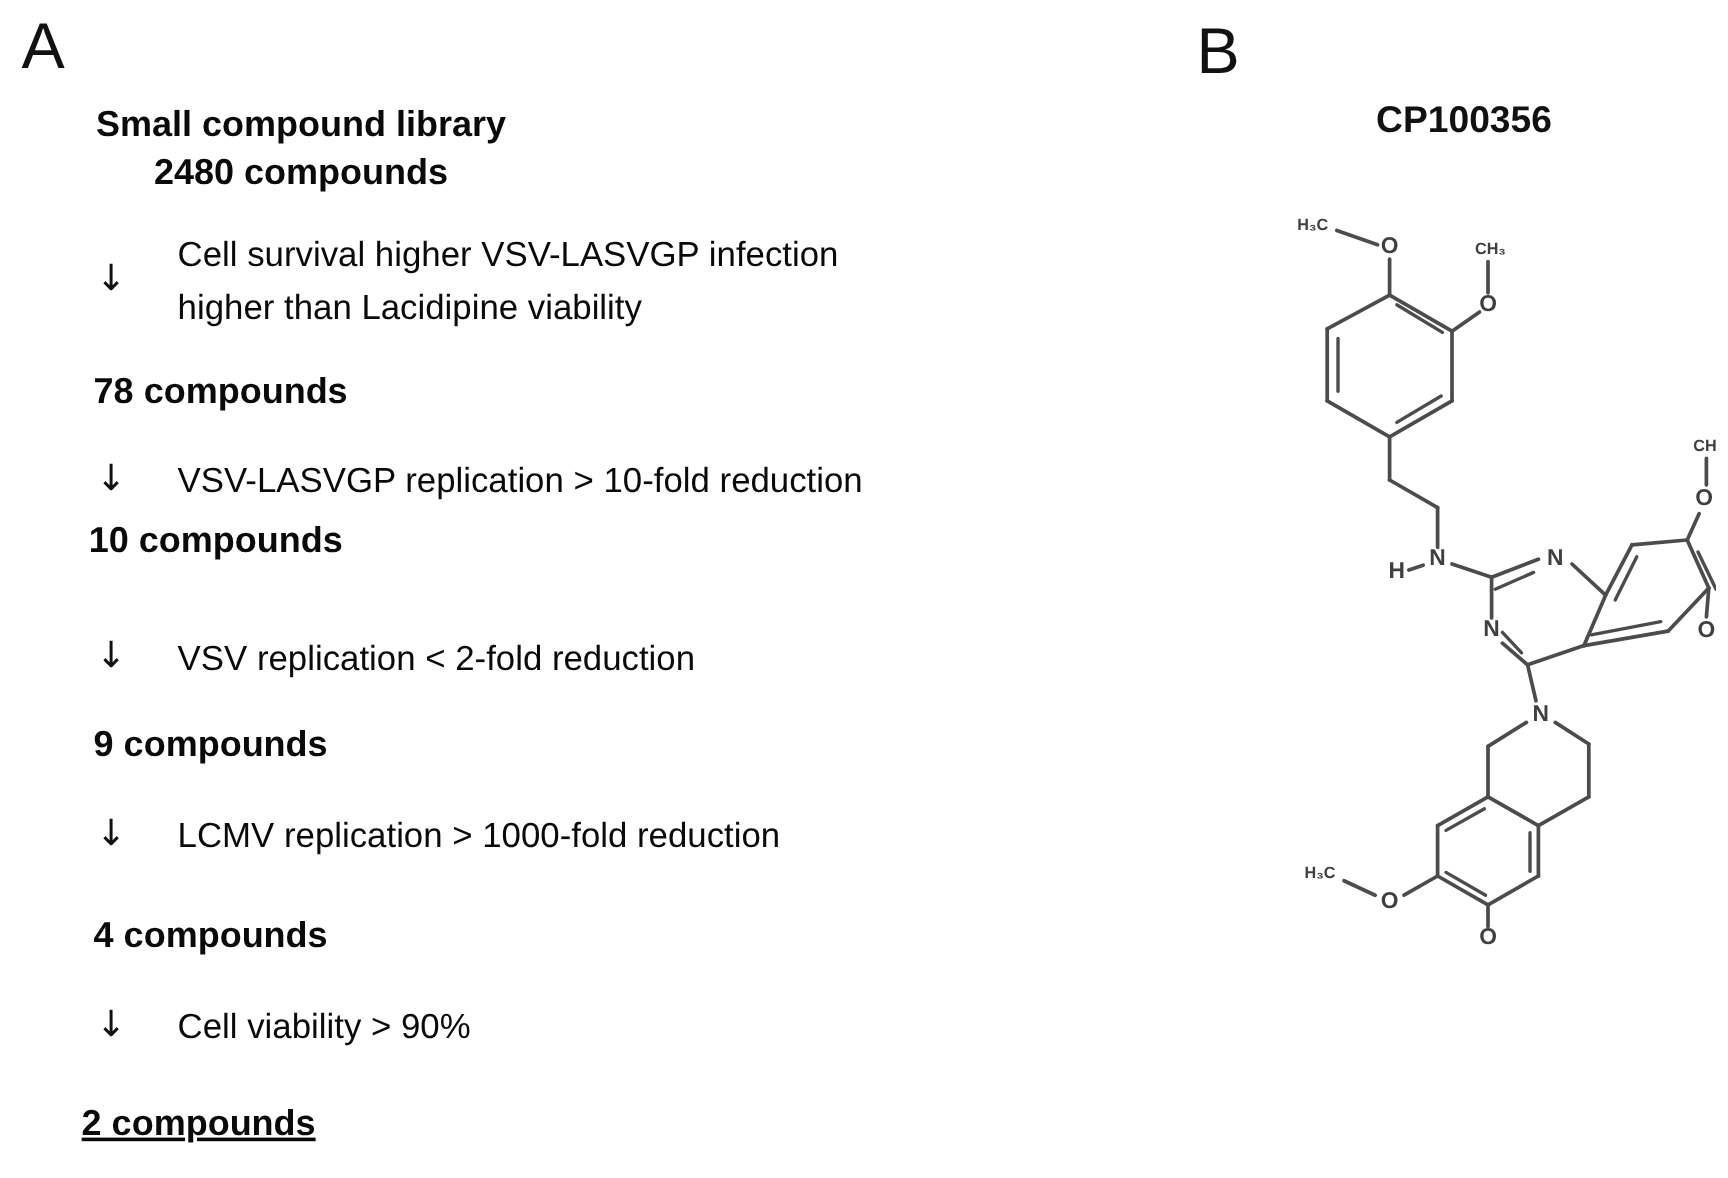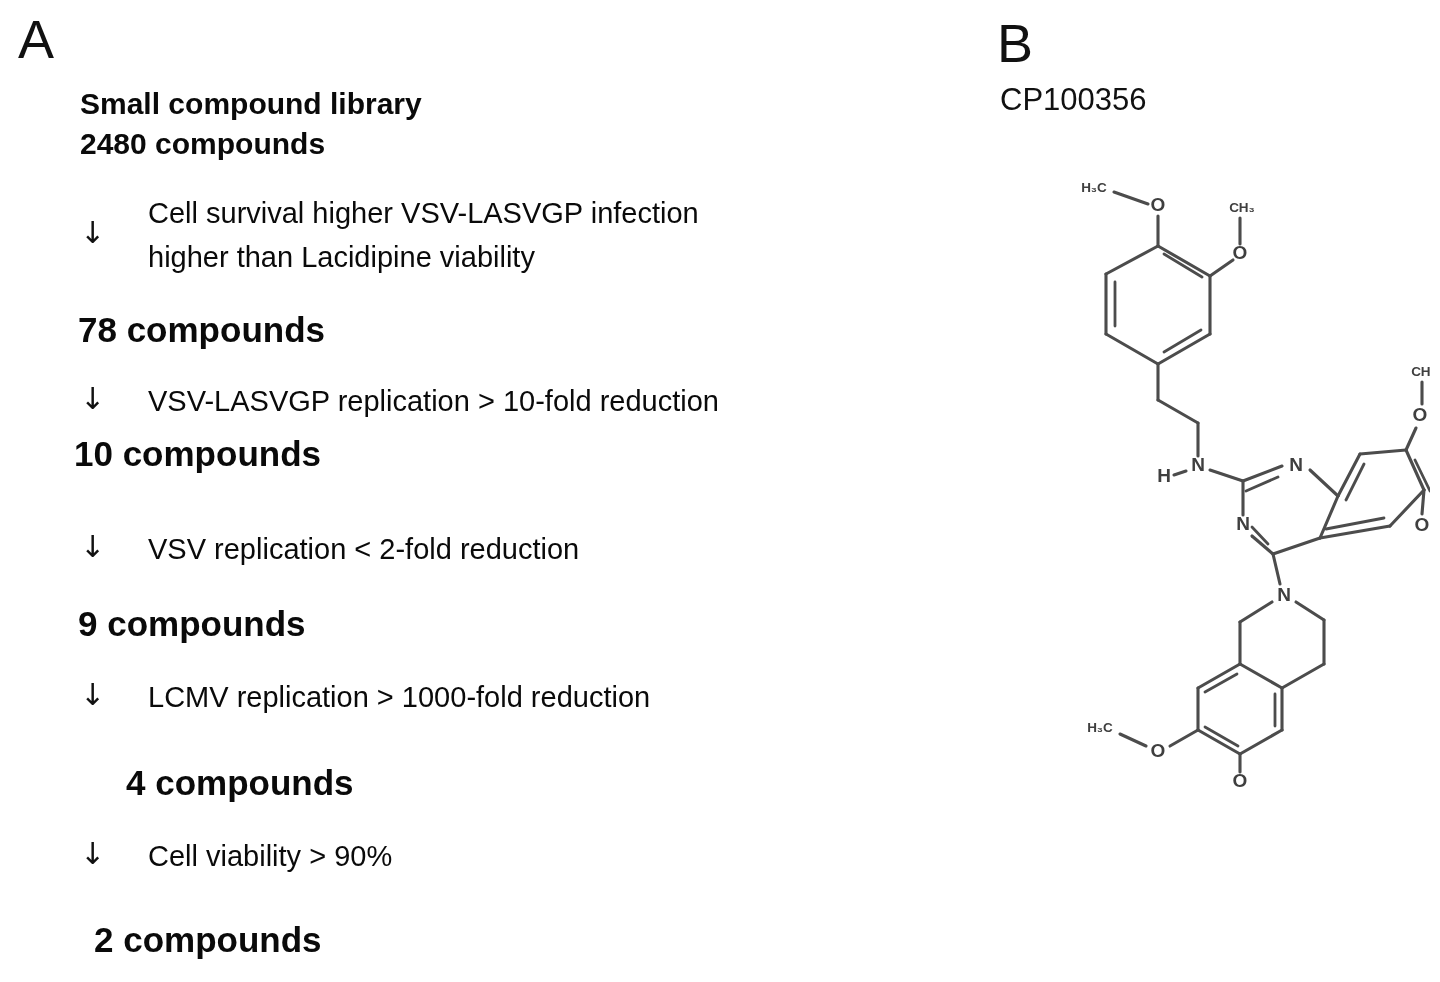--- a/index.html
+++ b/index.html
@@ -46,27 +46,28 @@
 
   .flow-head {
     position: absolute;
     left: 80px;
     top: 84px;
     font-size: 30px;
     font-weight: bold;
     line-height: 1.33;
     white-space: nowrap;
     color: #0a0a0a;
+    text-align: center;
   }
   .flow-head .line2 { display: block; }
 
   
   .flow-node {
     position: absolute;
-    font-size: 35px;
+    font-size: 30px;
     font-weight: bold;
     line-height: 1;
     white-space: nowrap;
     color: #0a0a0a;
   }
 
   
   .flow-step {
     position: absolute;
     display: flex;
@@ -98,24 +99,25 @@
     left: 960px;
     top: 0;
     width: 480px;
     height: 982px;
   }
   #compound-name {
     position: absolute;
     left: 0;
     top: 82px;
     width: 480px;
+    text-align: center;
     padding-left: 40px;
     box-sizing: border-box;
     font-size: 31px;
-    font-weight: 400;
+    font-weight: 700;
     color: #111111;
     white-space: nowrap;
   }
   #structure-svg {
     position: absolute;
     left: 70px;
     top: 178px;
     width: 400px;
     height: 612px;
   }
@@ -177,28 +179,28 @@
       <div class="flow-criterion"> VSV replication &lt; 2-fold reduction</div>
     </div>
 
     <div class="flow-node" style="left:78px; top:606px;">9 compounds</div>
 
     <div class="flow-step" style="left:80px; top:676px;">
       <div class="flow-arrow">↓</div>
       <div class="flow-criterion">LCMV replication &gt; 1000-fold reduction</div>
     </div>
 
-    <div class="flow-node" style="left:78px; top:765px;margin-left:48px;">4 compounds</div>
+    <div class="flow-node" style="left:78px; top:765px;">4 compounds</div>
 
     <div class="flow-step" style="left:80px; top:835px;">
       <div class="flow-arrow">↓</div>
       <div class="flow-criterion">Cell viability &gt; 90%</div>
     </div>
 
-    <div class="flow-node" style="left:94px; top:922px;">2 compounds</div>
+    <div class="flow-node" style="left:68px; top:922px;text-decoration:underline;">2 compounds</div>
 
   </div>
 
   <div id="panel-b">
 
     <div class="panel-letter" id="panel-b-letter" style="left:37px; top:16px;">B</div>
 
     <div id="compound-name">CP100356</div>
 
     <svg id="structure-svg" viewBox="0 0 400 612">

